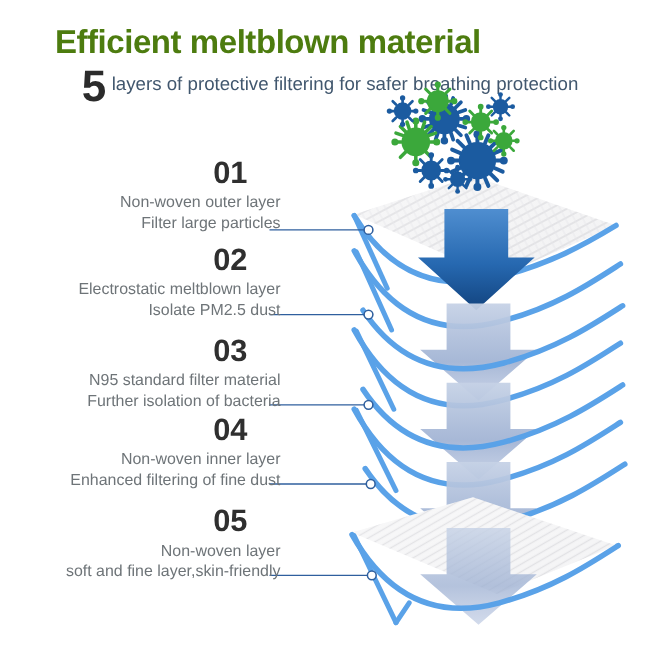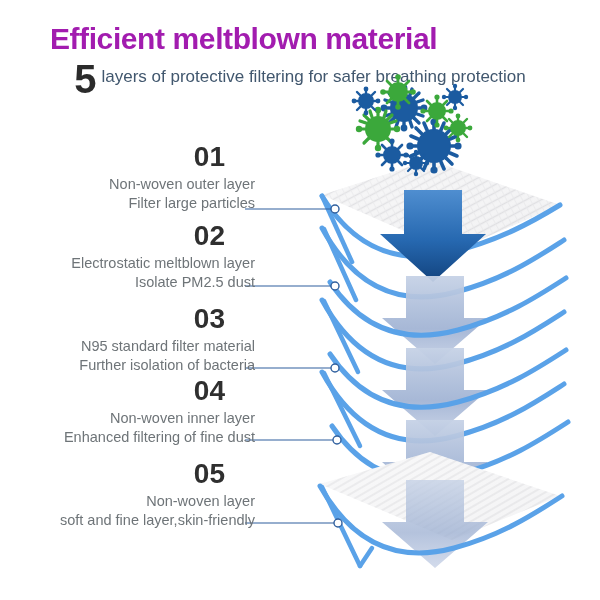--- a/index.html
+++ b/index.html
@@ -32,21 +32,21 @@
   }
   .title {
     position: absolute;
     left: 0;
     top: 22px;
     width: 487px;
     text-align: center;
     font-size: 30px;
     font-weight: bold;
     letter-spacing: -0.4px;
-    color: #a21caf;
+    color: #4d7c0f;
     font-family: "Liberation Sans", sans-serif;
     white-space: nowrap;
   }
   .subline {
     position: absolute;
     left: 0;
     top: 60px;
     width: 600px;
     height: 34px;
     display: flex;

